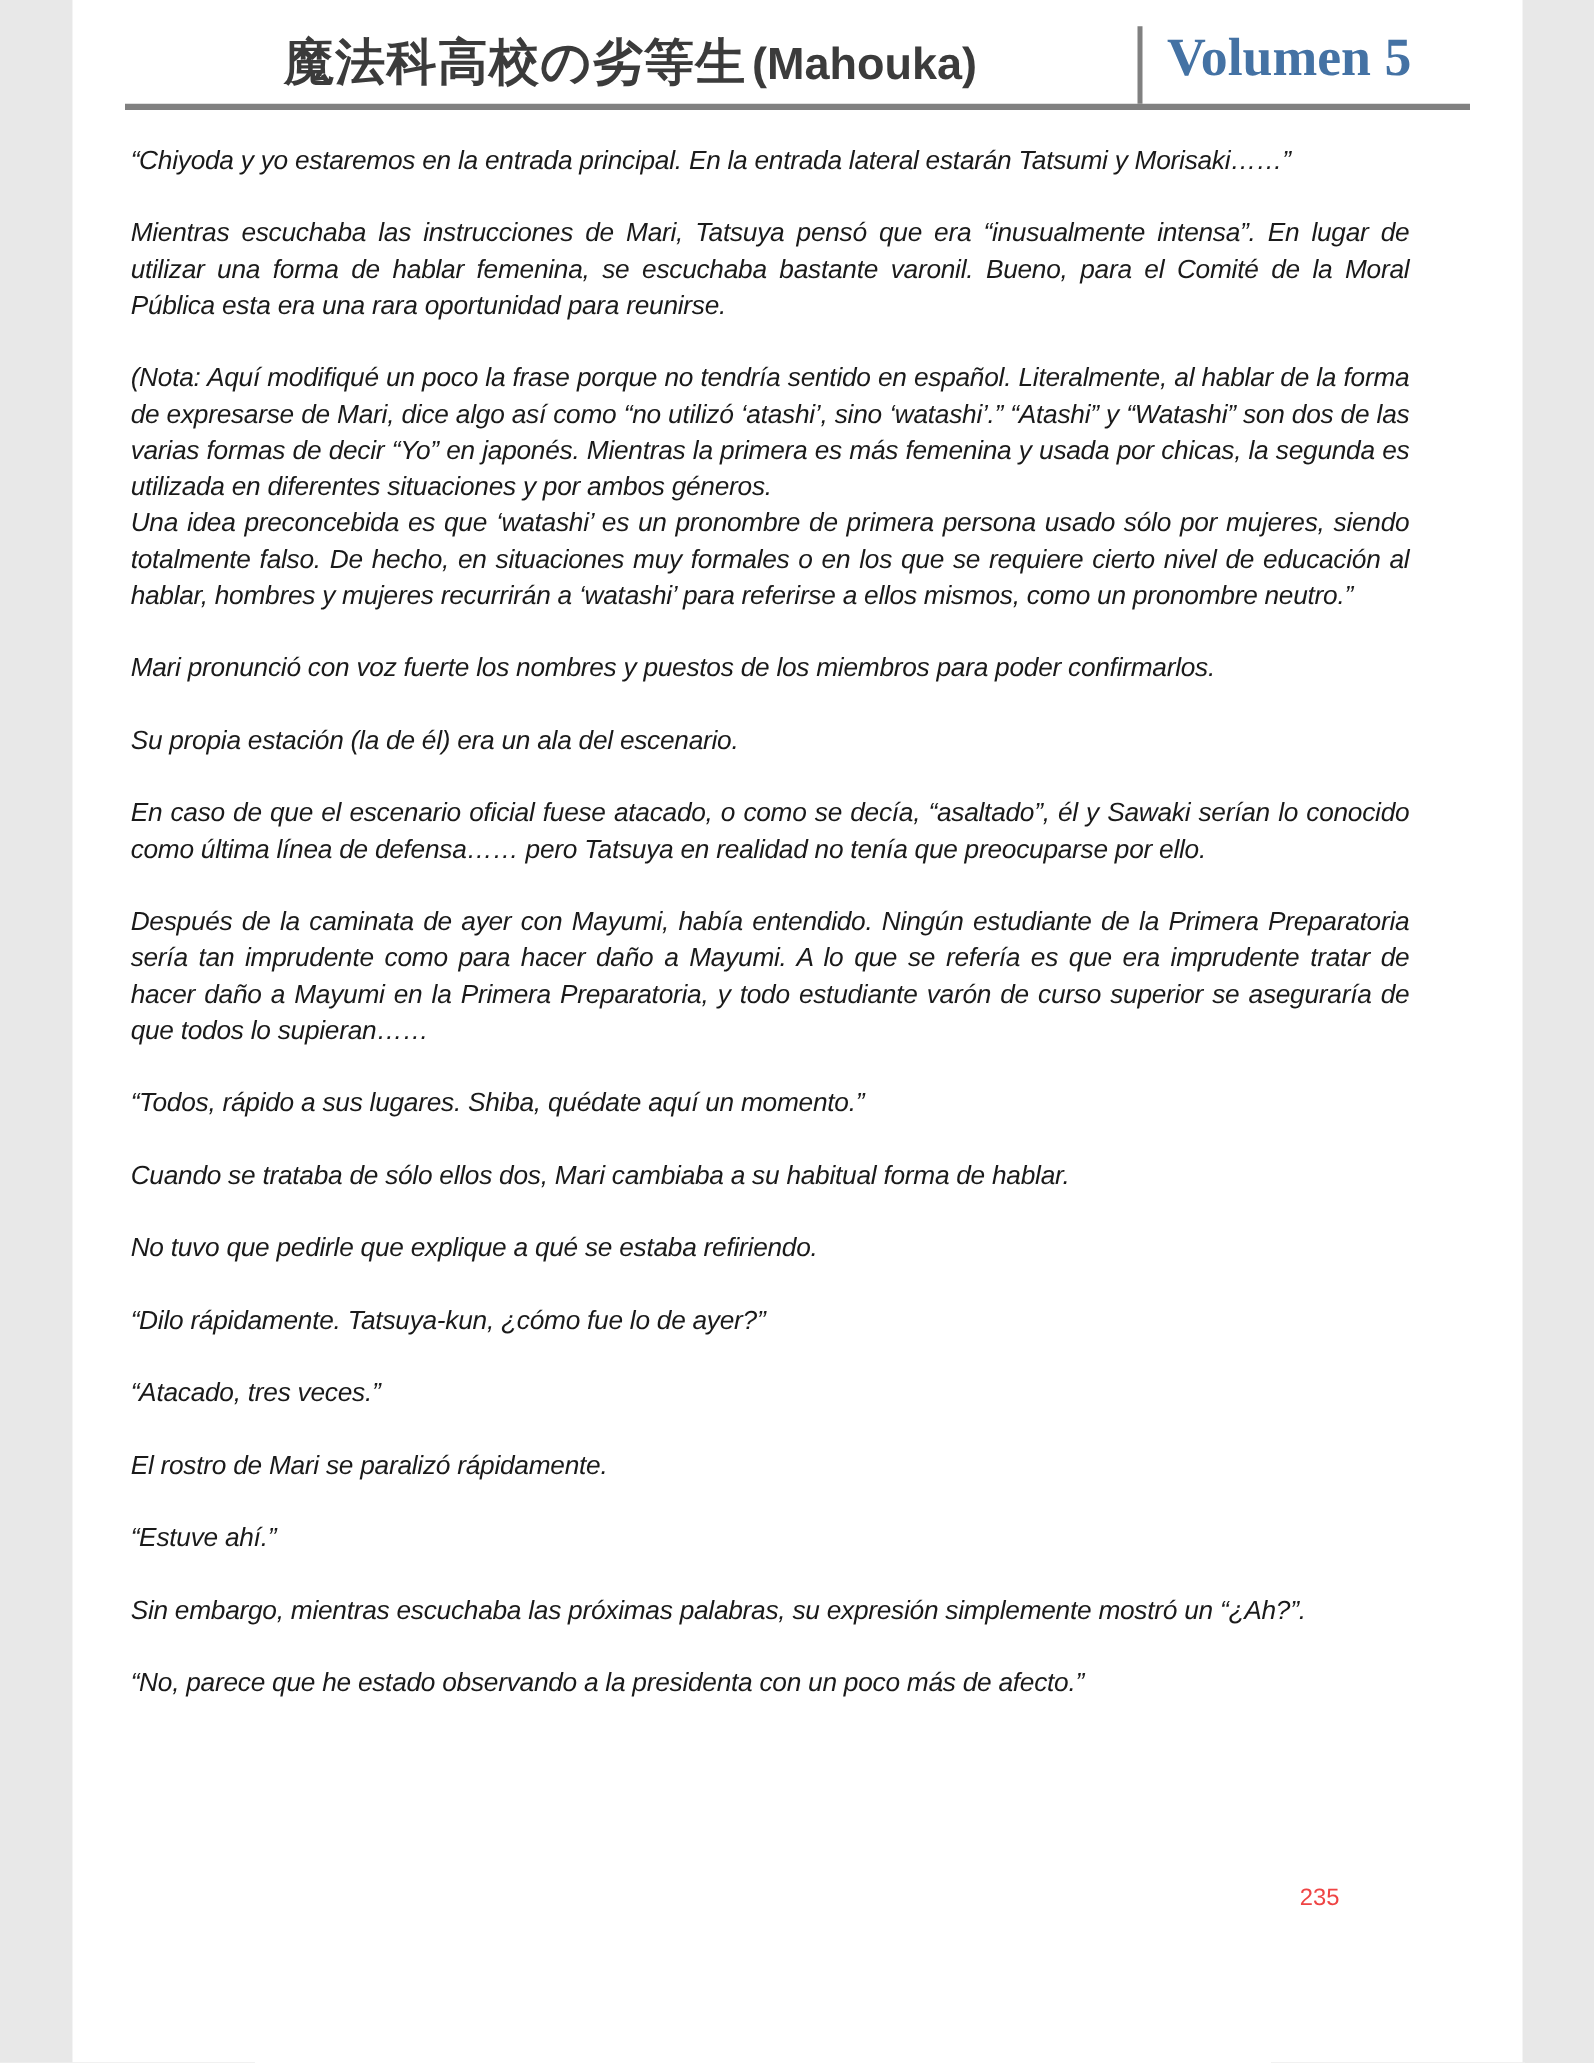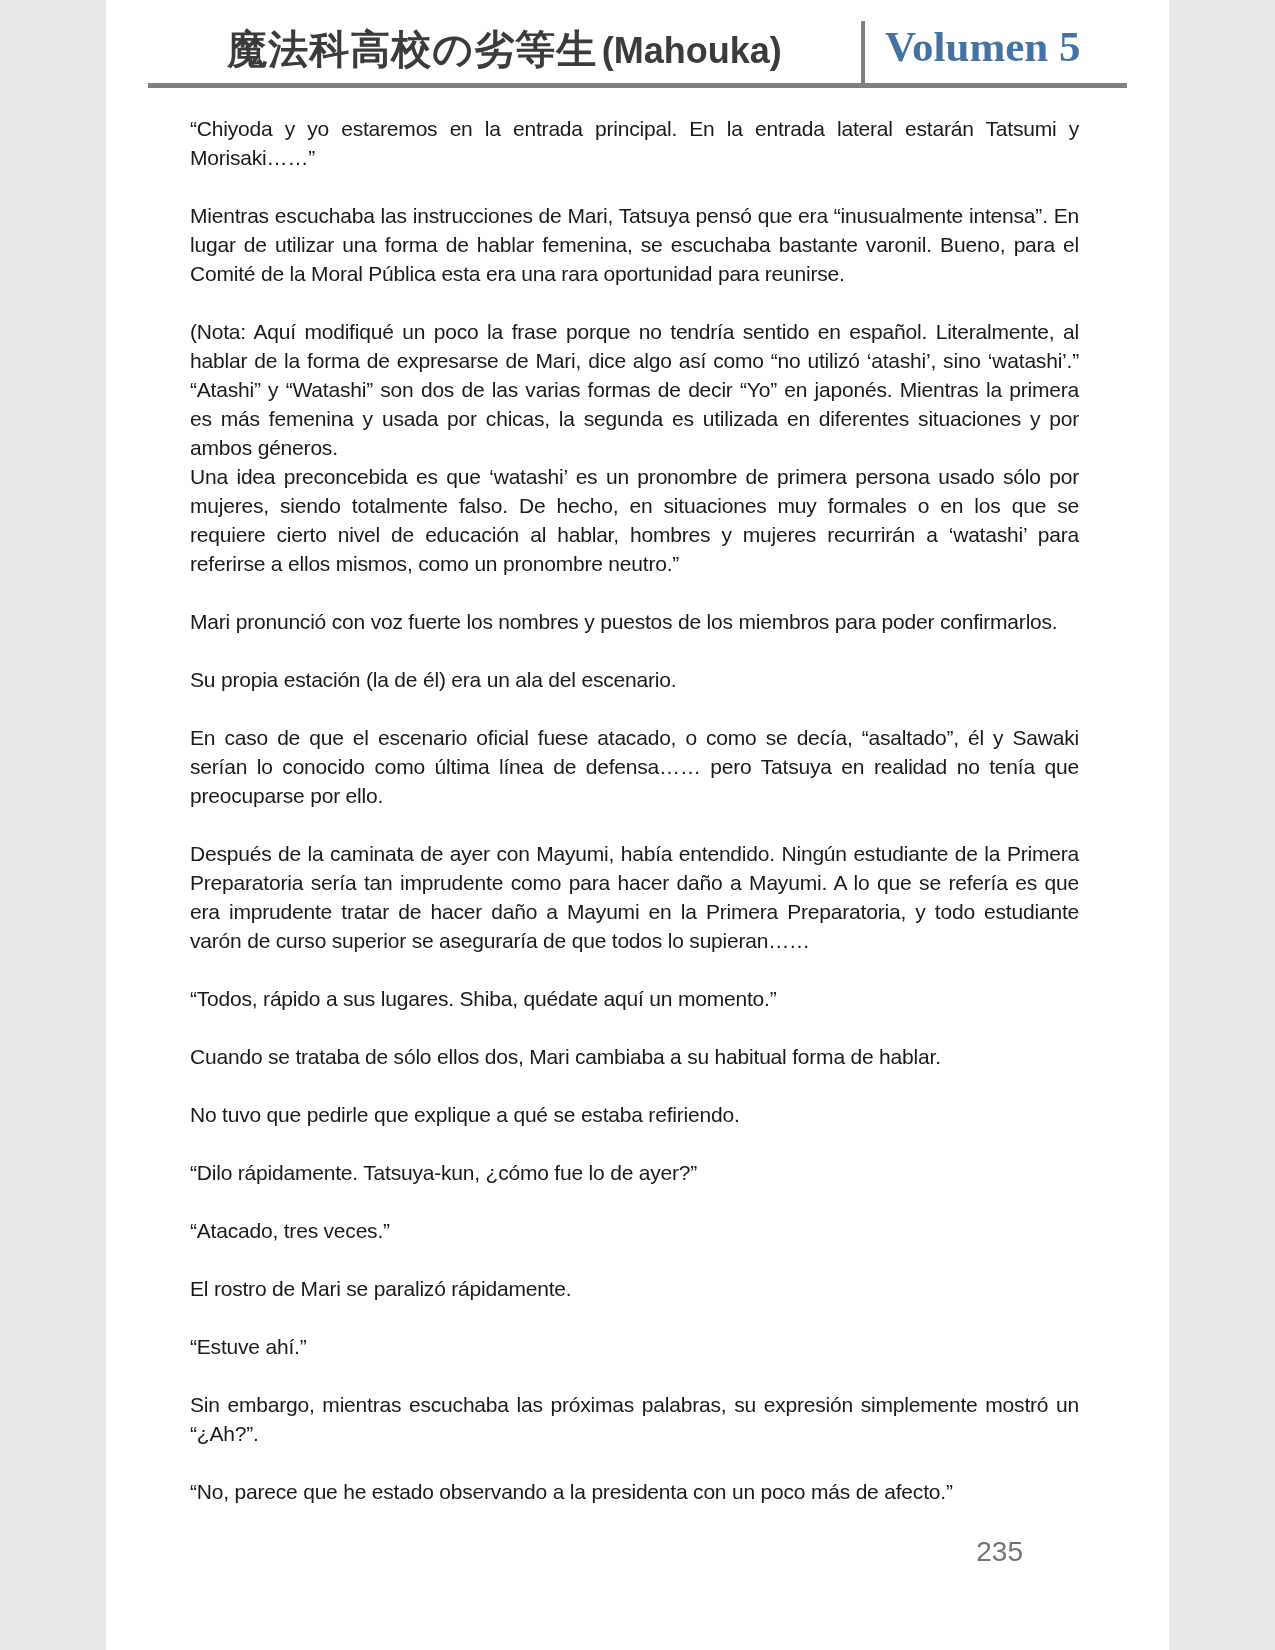--- a/index.html
+++ b/index.html
@@ -1,19 +1,19 @@
 <!DOCTYPE html>
 <html><head>
 <meta charset="utf-8">
 <style>
   * { box-sizing: border-box; }
   html, body { margin: 0; padding: 0; background: #e8e8e8; }
   .page {
     position: relative;
-    width: 1063px;
+    width: 1160px;
     height: 1650px;
     margin: 0 auto;
     background: #ffffff;
     font-family: "Liberation Sans", sans-serif;
     color: #1a1a1a;
     overflow: hidden;
   }
   
   .header {
     display: flex;
@@ -47,36 +47,36 @@
   .header-volume {
     width: 262px;
     padding: 0 0 12px 20px;
     font-family: "Liberation Serif", "DejaVu Serif", serif;
     font-weight: 700;
     font-size: 43px;
     color: #4472a4;
   }
   
   .content {
-    margin: 26px 90px 0 84px;
+    margin: 26px 90px 0 47px;
     font-size: 21px;
     line-height: 29px;
     letter-spacing: -0.2px;
     text-align: justify;
+    font-style: italic;
   }
   .paragraph { margin: 0 0 29px 0; }
   .para-line { text-align: justify; }
   
   .page-number {
     position: absolute;
     top: 1508px;
     right: 146px;
-    font-size: 28px;
-    color: #737373;
-    margin-top: 28px;
+    font-size: 19px;
+    color: #ef4444;
   }
 </style>
 </head>
 <body>
 
 <div class="page">
 
   <header class="header">
     <div class="header-title">
       <span class="title-jp">魔法科高校の劣等生</span>

